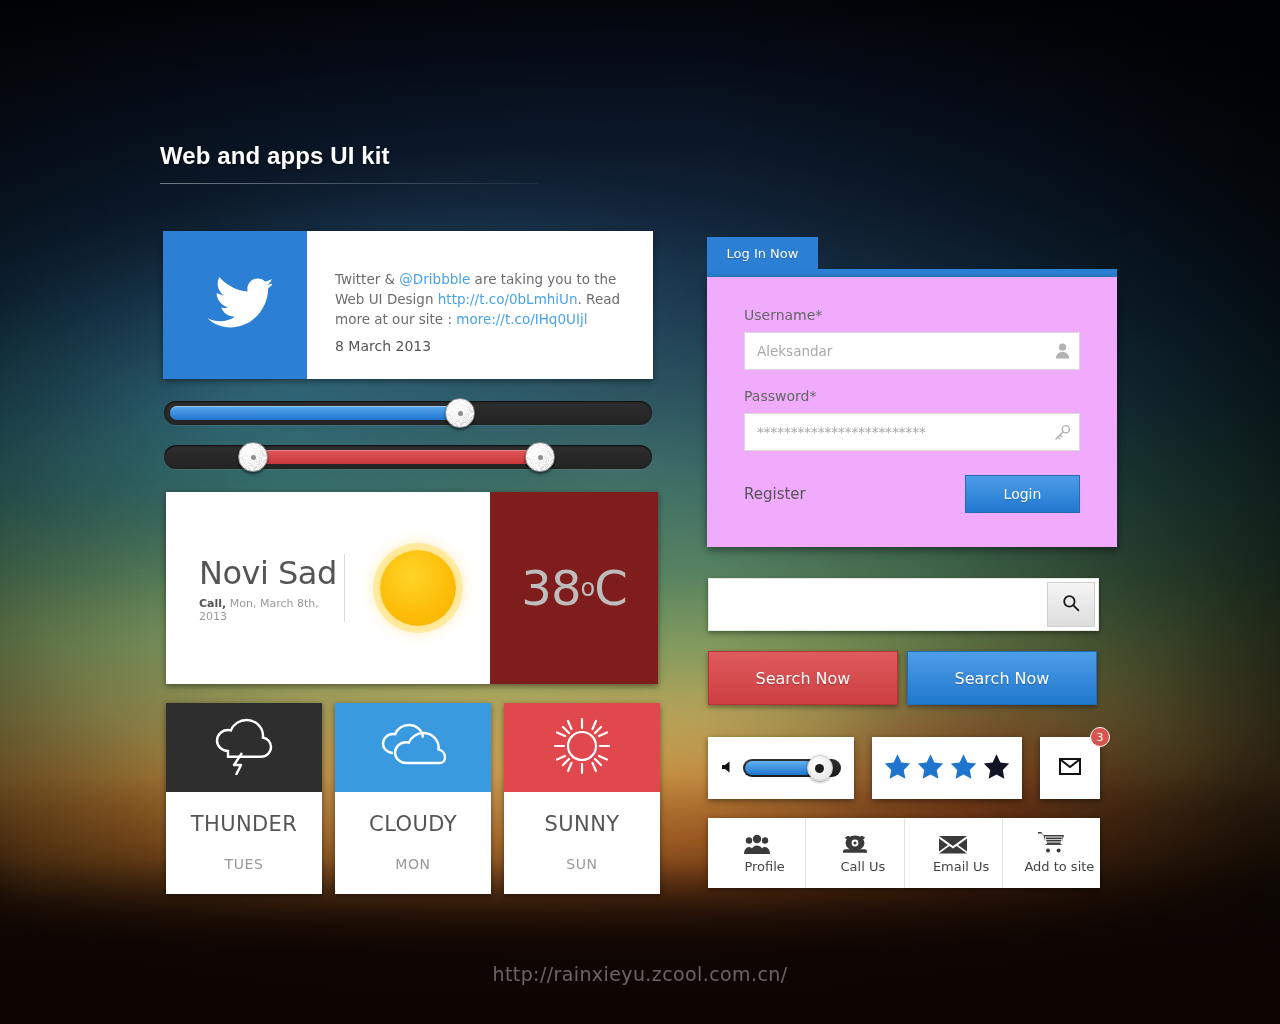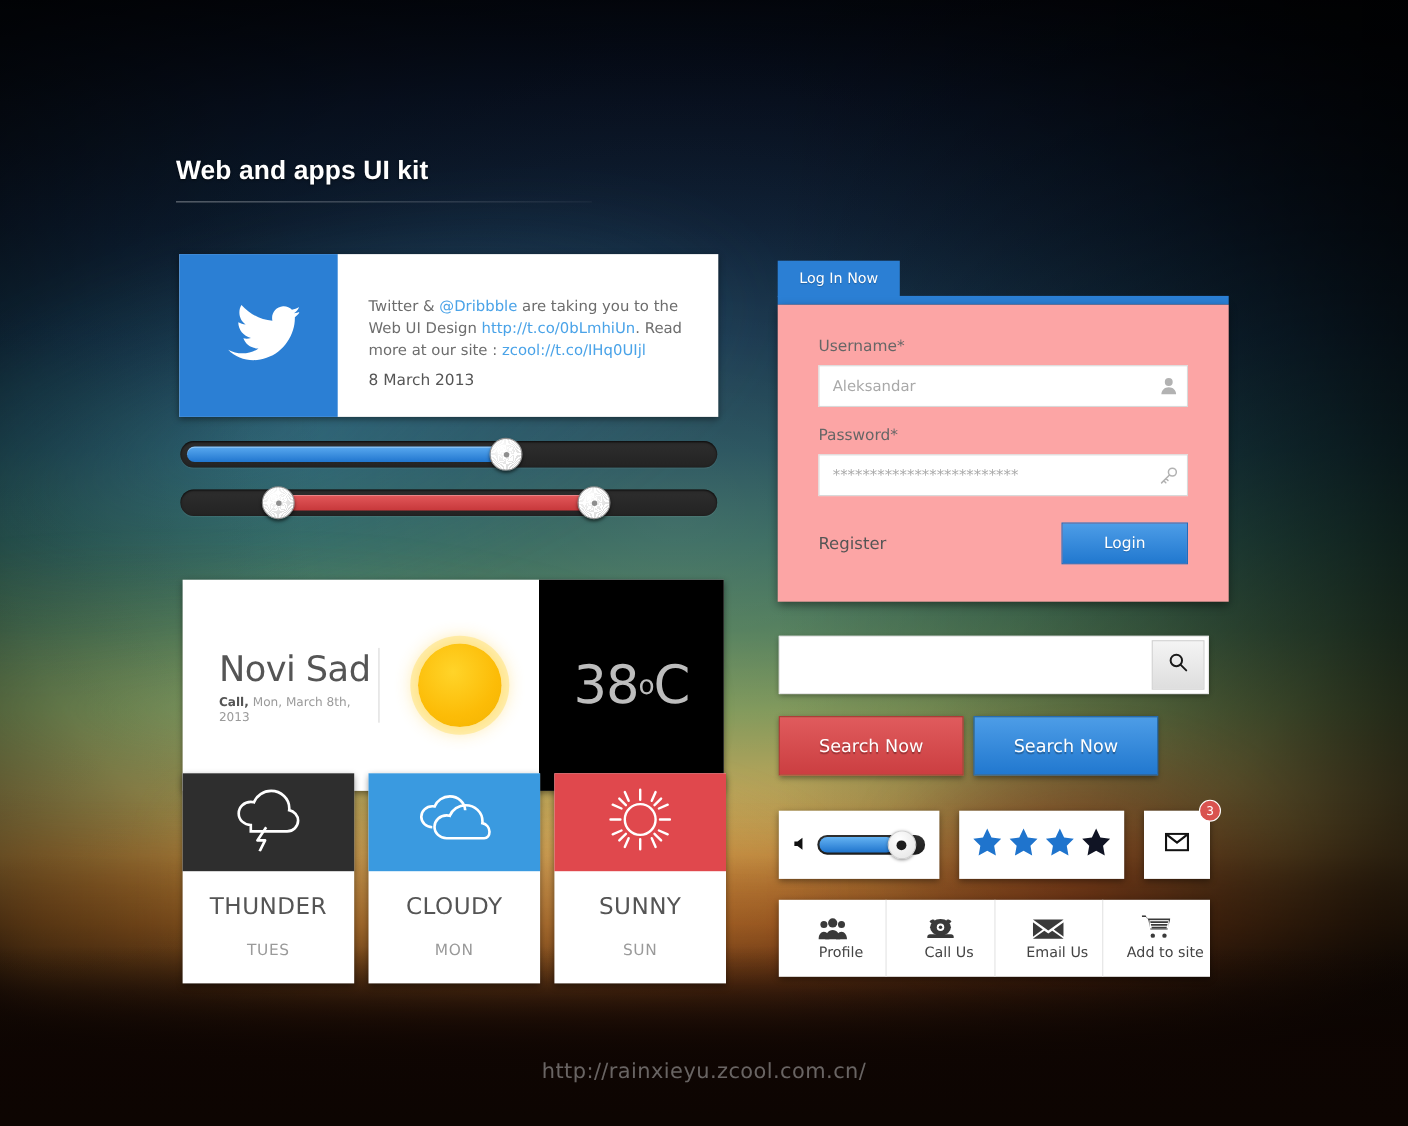--- a/index.html
+++ b/index.html
@@ -162,21 +162,20 @@
   .knob-1 { left: 281px; }
   .knob-2a { left: 74px; }
   .knob-2b { left: 361px; }
 
   
   .weather-main {
     position: absolute; left: 166px; top: 492px; width: 492px; height: 192px;
     background: #ffffff;
     box-shadow: 0 2px 6px rgba(0,0,0,0.45);
     display: flex;
-    margin-top: 35px;
   }
   .weather-left {
     flex: 1; display: flex; align-items: center;
   }
   .weather-city-block { padding-left: 33px; width: 178px; }
   .weather-city {
     font-size: 32px; color: #555555; letter-spacing: -0.5px;
     font-family: "DejaVu Sans", sans-serif;
   }
   .weather-date { margin-top: 5px; font-size: 11px; color: #9a9a9a;
@@ -185,21 +184,21 @@
   .weather-divider {
     width: 1px; height: 68px; background: #d8d8d8; margin: 0 0 0 0;
   }
   .weather-sun-wrap { flex: 1; display: flex; align-items: center; justify-content: center; }
   .sun-big {
     width: 76px; height: 76px; border-radius: 50%;
     background: radial-gradient(circle at 42% 34%, #ffd429 0%, #fcbc07 60%, #f2b200 100%);
     box-shadow: 0 0 0 7px rgba(255,214,60,0.35), 0 0 16px 4px rgba(255,200,40,0.45);
   }
   .weather-temp {
-    width: 168px; background: #000000;
+    width: 168px; background: #7f1d1d;
     display: flex; align-items: center; justify-content: center;
     font-size: 48px; color: #bdbdbd; letter-spacing: -1px;
     font-family: "DejaVu Sans", sans-serif;
   }
   .weather-temp sup { font-size: 24px; vertical-align: super; }
 
   
   .forecast-row { position: absolute; left: 166px; top: 703px; width: 494px; display: flex; gap: 13px; }
   .fc {
     width: 156px; background: #ffffff;
@@ -225,21 +224,21 @@
     font-size: 13px; display: flex; align-items: center; justify-content: center;
     font-family: "DejaVu Sans", sans-serif;
     text-shadow: 0 1px 1px rgba(0,0,0,0.25);
   }
   .login-topbar {
     position: absolute; left: 707px; top: 269px; width: 410px; height: 8px;
     background: #2b7fd4;
   }
   .login-panel {
     position: absolute; left: 707px; top: 277px; width: 410px; height: 270px;
-    background: #fca5a5;
+    background: #f0abfc;
     box-shadow: 0 3px 8px rgba(0,0,0,0.45);
     padding: 30px 37px 0 37px;
   }
   .field-label {
     font-size: 14px; color: #666666; margin-bottom: 9px;
     font-family: "DejaVu Sans", sans-serif;
   }
   .field-box {
     position: relative; height: 38px; border: 1px solid #d9d9d9; background: #fff;
     display: flex; align-items: center;
@@ -286,21 +285,21 @@
   }
   .search-go {
     width: 48px; height: 45px; margin-right: 3px;
     background: linear-gradient(to bottom, #f4f4f4, #dedede);
     border: 1px solid #cfcfcf; cursor: pointer;
     display: flex; align-items: center; justify-content: center;
   }
 
   .btn-row { position: absolute; left: 708px; top: 651px; display: flex; gap: 9px; }
   .big-btn {
-    width: 168px; height: 54px; color: #fff; font-size: 16px;
+    width: 190px; height: 54px; color: #fff; font-size: 16px;
     display: flex; align-items: center; justify-content: center; cursor: pointer;
     font-family: "DejaVu Sans", sans-serif;
     text-shadow: 0 1px 1px rgba(0,0,0,0.3);
     box-shadow: 0 2px 5px rgba(0,0,0,0.4);
   }
   .btn-red { background: linear-gradient(to bottom, #e05b5d 0%, #cb3e41 100%); border: 1px solid #b63336; }
   .btn-blue { background: linear-gradient(to bottom, #4d9de7 0%, #2178cf 100%); border: 1px solid #1f6cbd; }
 
   
   .widget-row { position: absolute; left: 708px; top: 737px; display: flex; gap: 18px; }
@@ -387,21 +386,21 @@
   <div class="tweet-card">
     <div class="tweet-logo">
       <span>
         <svg viewBox="0 0 64 54" xmlns="http://www.w3.org/2000/svg">
           <path fill="#ffffff" d="M8 40c7 4 17 4 24-1-6 0-10-3-12-8 2 .5 4 .4 6-.2-6-1.6-10-6.6-10-12.5 1.8 1 3.8 1.6 5.8 1.7-5-3.6-6.4-10.3-3.3-15.4C25 11.8 34 16.5 43 17c-1.3-5.6 2.7-11 8.4-11.4 2.7-.2 5.3.9 7.1 2.8 2-.4 3.9-1.1 5.6-2.2-.7 2.1-2.1 3.8-4 4.9 1.8-.2 3.5-.7 5.1-1.4-1.2 1.8-2.7 3.3-4.4 4.5.3 13-8.2 27.6-22.4 32.2C27.6 50.4 15.4 47.8 8 40z"></path>
         </svg>
       </span>
     </div>
     <div class="tweet-body">
       <div class="tweet-text">
-        <span>Twitter &amp; </span><a href="#">@Dribbble</a><span> are taking you to the Web UI Design </span><a href="#">http://t.co/0bLmhiUn</a><span>. Read more at our site : </span><a href="#">zcool://t.co/IHq0UIjl</a>
+        <span>Twitter &amp; </span><a href="#">@Dribbble</a><span> are taking you to the Web UI Design </span><a href="#">http://t.co/0bLmhiUn</a><span>. Read more at our site : </span><a href="#">more://t.co/IHq0UIjl</a>
       </div>
       <div class="tweet-date">8 March 2013</div>
     </div>
   </div>
 
   <div class="slider slider-1">
     <div class="slider-fill fill-blue"></div>
     <div class="knob knob-1"></div>
   </div>
   <div class="slider slider-2">

